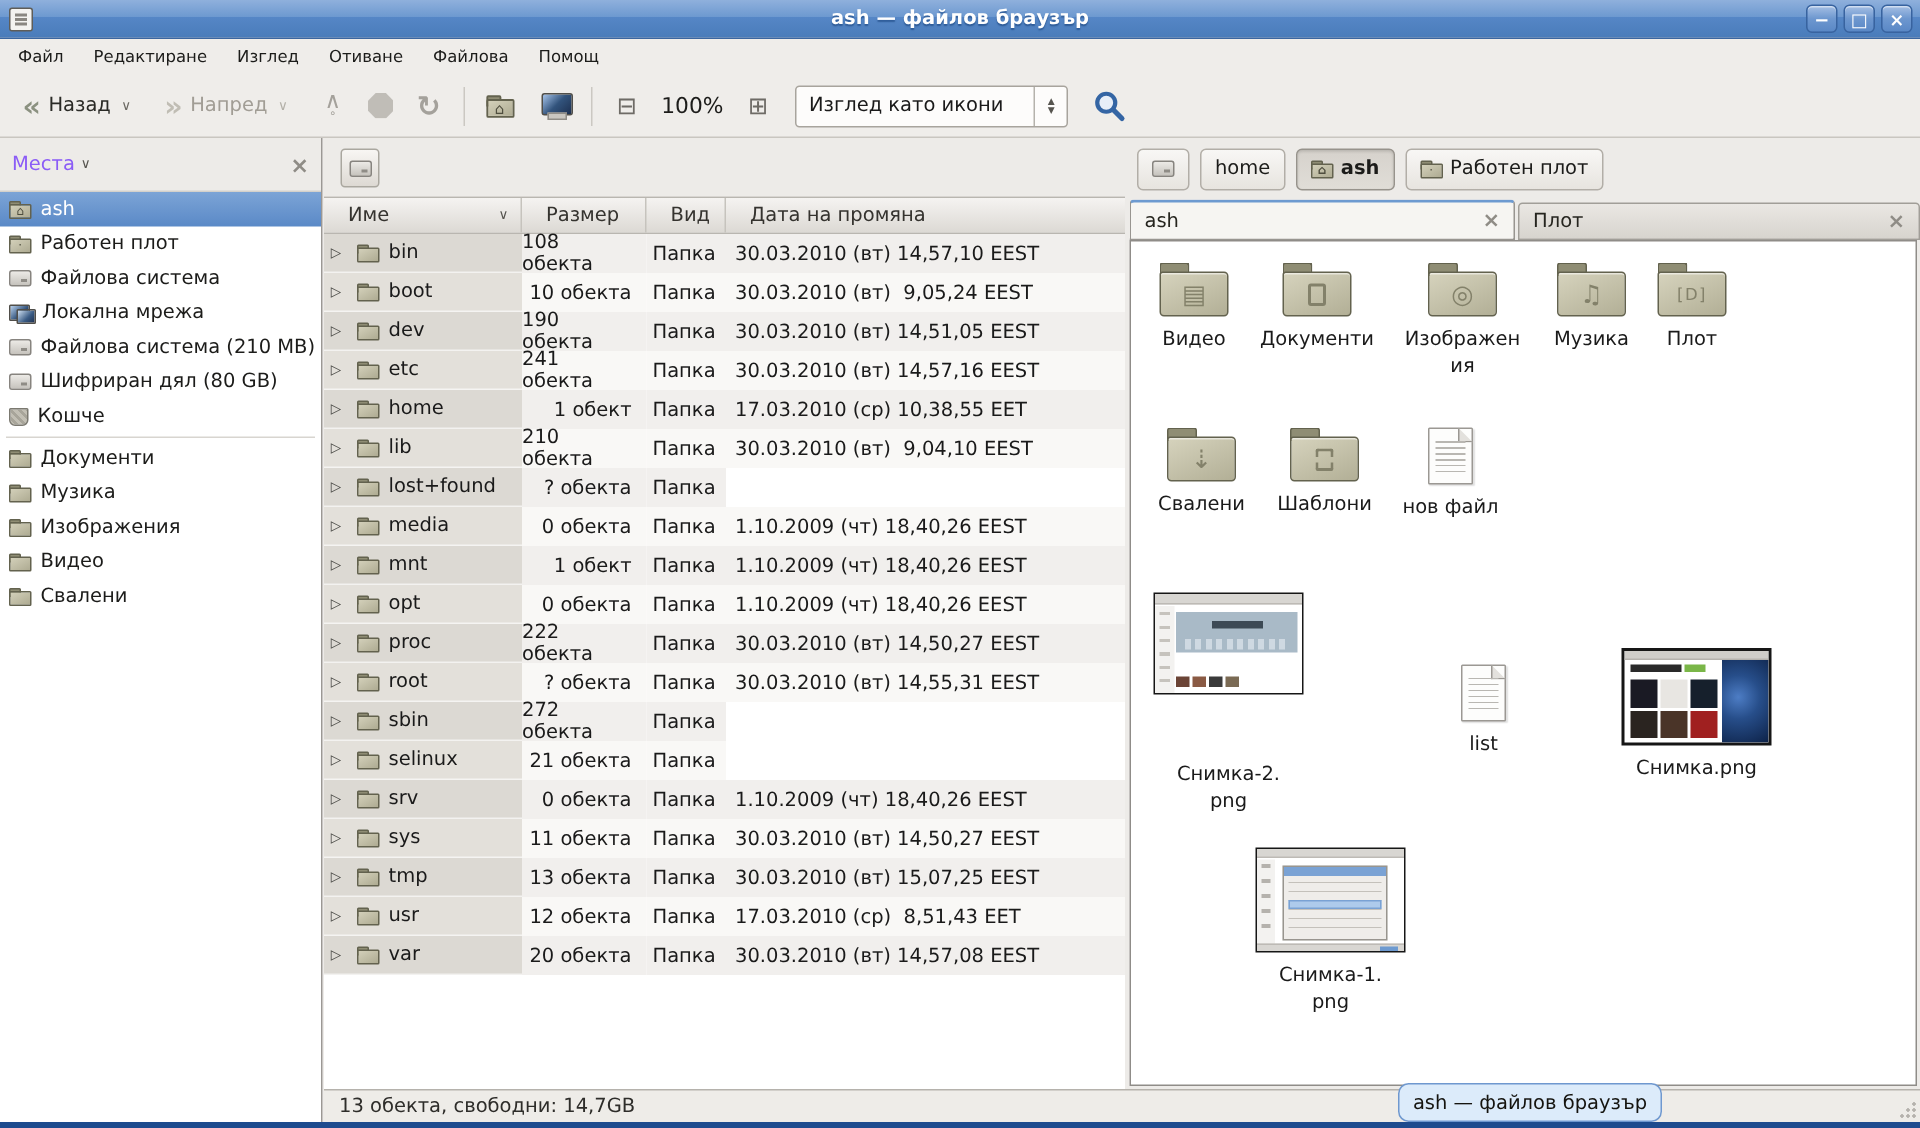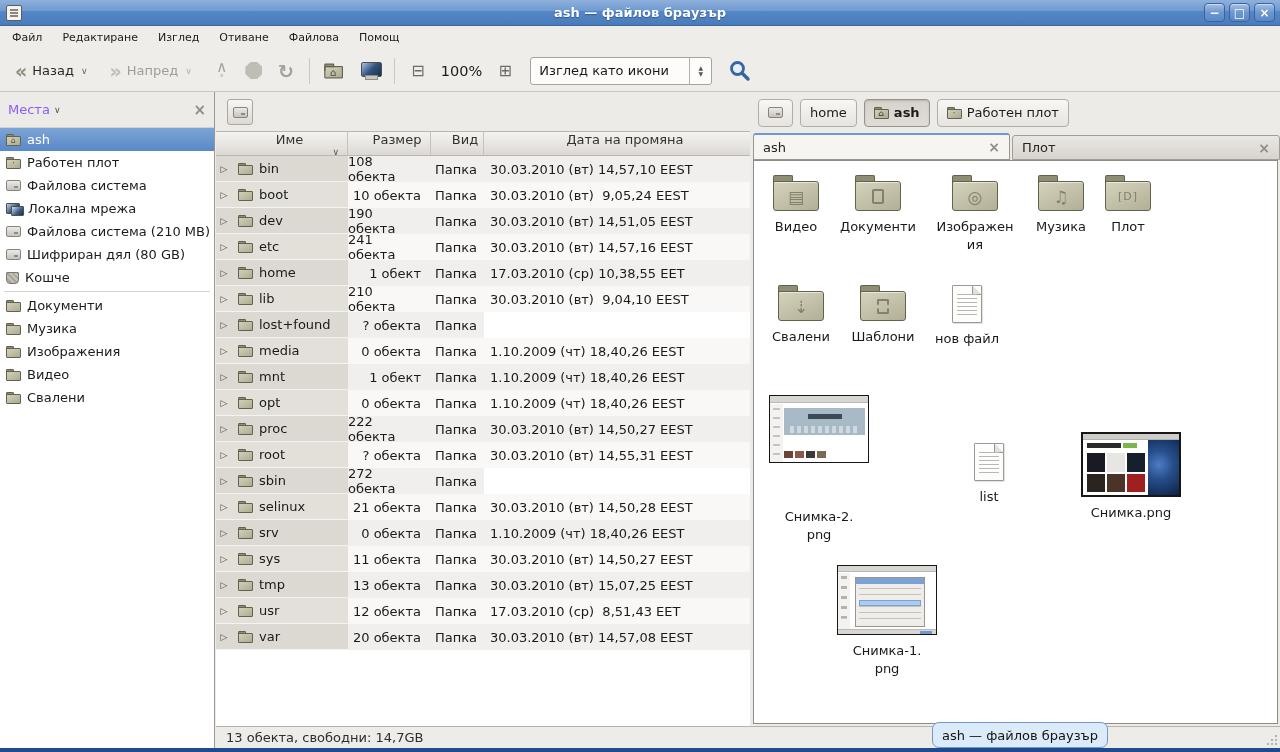--- a/index.html
+++ b/index.html
@@ -70,21 +70,21 @@
   .sb-item.selected { background:linear-gradient(#7ca4d6,#5a89c7); color:#fff; }
   .sb-sep { height:1px; background:#d8d5d0; margin:2px 4px; }
 
   
   .middle { position:absolute; left:216px; top:92px; width:534px; height:634px; background:#fff; }
   .mid-top { position:absolute; left:0; top:0; width:100%; height:39px; background:#edebe8; }
   .mid-rootbtn { position:absolute; left:11px; top:7px; width:26px; height:26px; border:1px solid #aaa79f; border-radius:3px;
     background:linear-gradient(#f8f6f3,#ddd9d3); display:flex; align-items:center; justify-content:center; }
   .thead { position:absolute; left:0; top:39px; width:100%; height:25px; display:flex;
     background:linear-gradient(#f5f3f1,#dcd9d4); border-top:1px solid #b9b6b0; border-bottom:1px solid #b9b6b0; }
-  .th { display:flex; align-items:center; padding-left:16px; border-right:1px solid #c6c3bd; color:#35332f;flex-direction:column; }
+  .th { display:flex; align-items:center; padding-left:16px; border-right:1px solid #c6c3bd; color:#35332f; }
   .th .sort { margin-left:auto; margin-right:8px; font-size:9px; color:#55534e; }
   .tbody { position:absolute; left:0; top:64px; width:100%; }
   .trow { display:flex; height:26px; align-items:stretch; }
   .trow.even .cell { background:#f1efed; } .trow.odd .cell { background:#f9f8f6; }
   .trow.even .ncell { background:#dcd9d3; } .trow.odd .ncell { background:#e3e0da; }
   .ncell { width:132px; display:flex; align-items:center; gap:6px; border-bottom:1px solid rgba(255,255,255,.65); }
   .ncell .exp { width:16px; text-align:center; font-size:9px; color:#4a4a46; flex:none; }
   .cell { display:flex; align-items:center; }
   .c-size { width:83px; justify-content:flex-end; padding-right:10px; }
   .c-type { width:53px; padding-left:4px; }
@@ -465,21 +465,20 @@
         <div class="cell c-type">Папка</div>
       </div>
       <div class="trow odd">
         <div class="cell ncell">
           <span class="exp">▷</span>
           <span class="mfold"></span>
           <span>selinux</span>
         </div>
         <div class="cell c-size">21 обекта</div>
         <div class="cell c-type">Папка</div>
-        <div class="cell c-date">30.03.2010 (вт) 14,50,28 EEST</div>
       </div>
       <div class="trow even">
         <div class="cell ncell">
           <span class="exp">▷</span>
           <span class="mfold"></span>
           <span>srv</span>
         </div>
         <div class="cell c-size">0 обекта</div>
         <div class="cell c-type">Папка</div>
         <div class="cell c-date">1.10.2009 (чт) 18,40,26 EEST</div>

